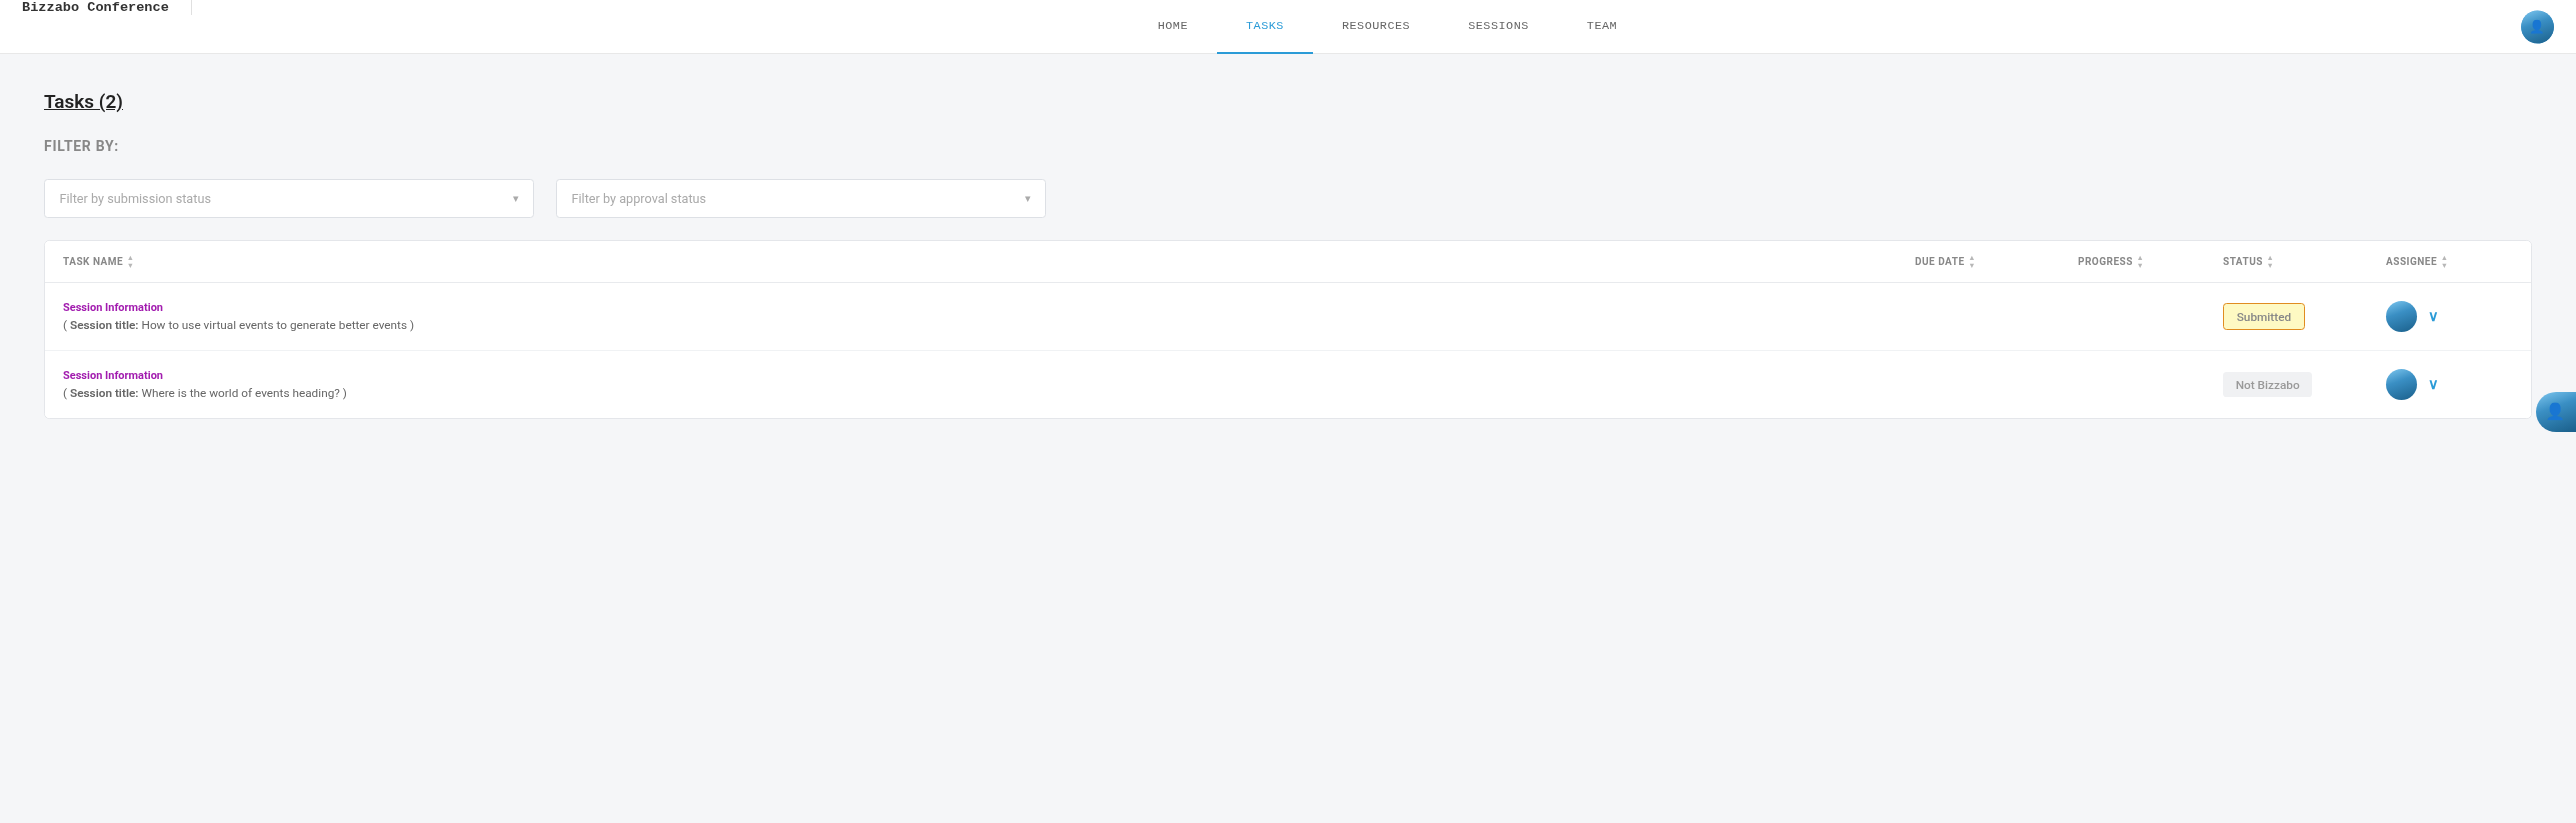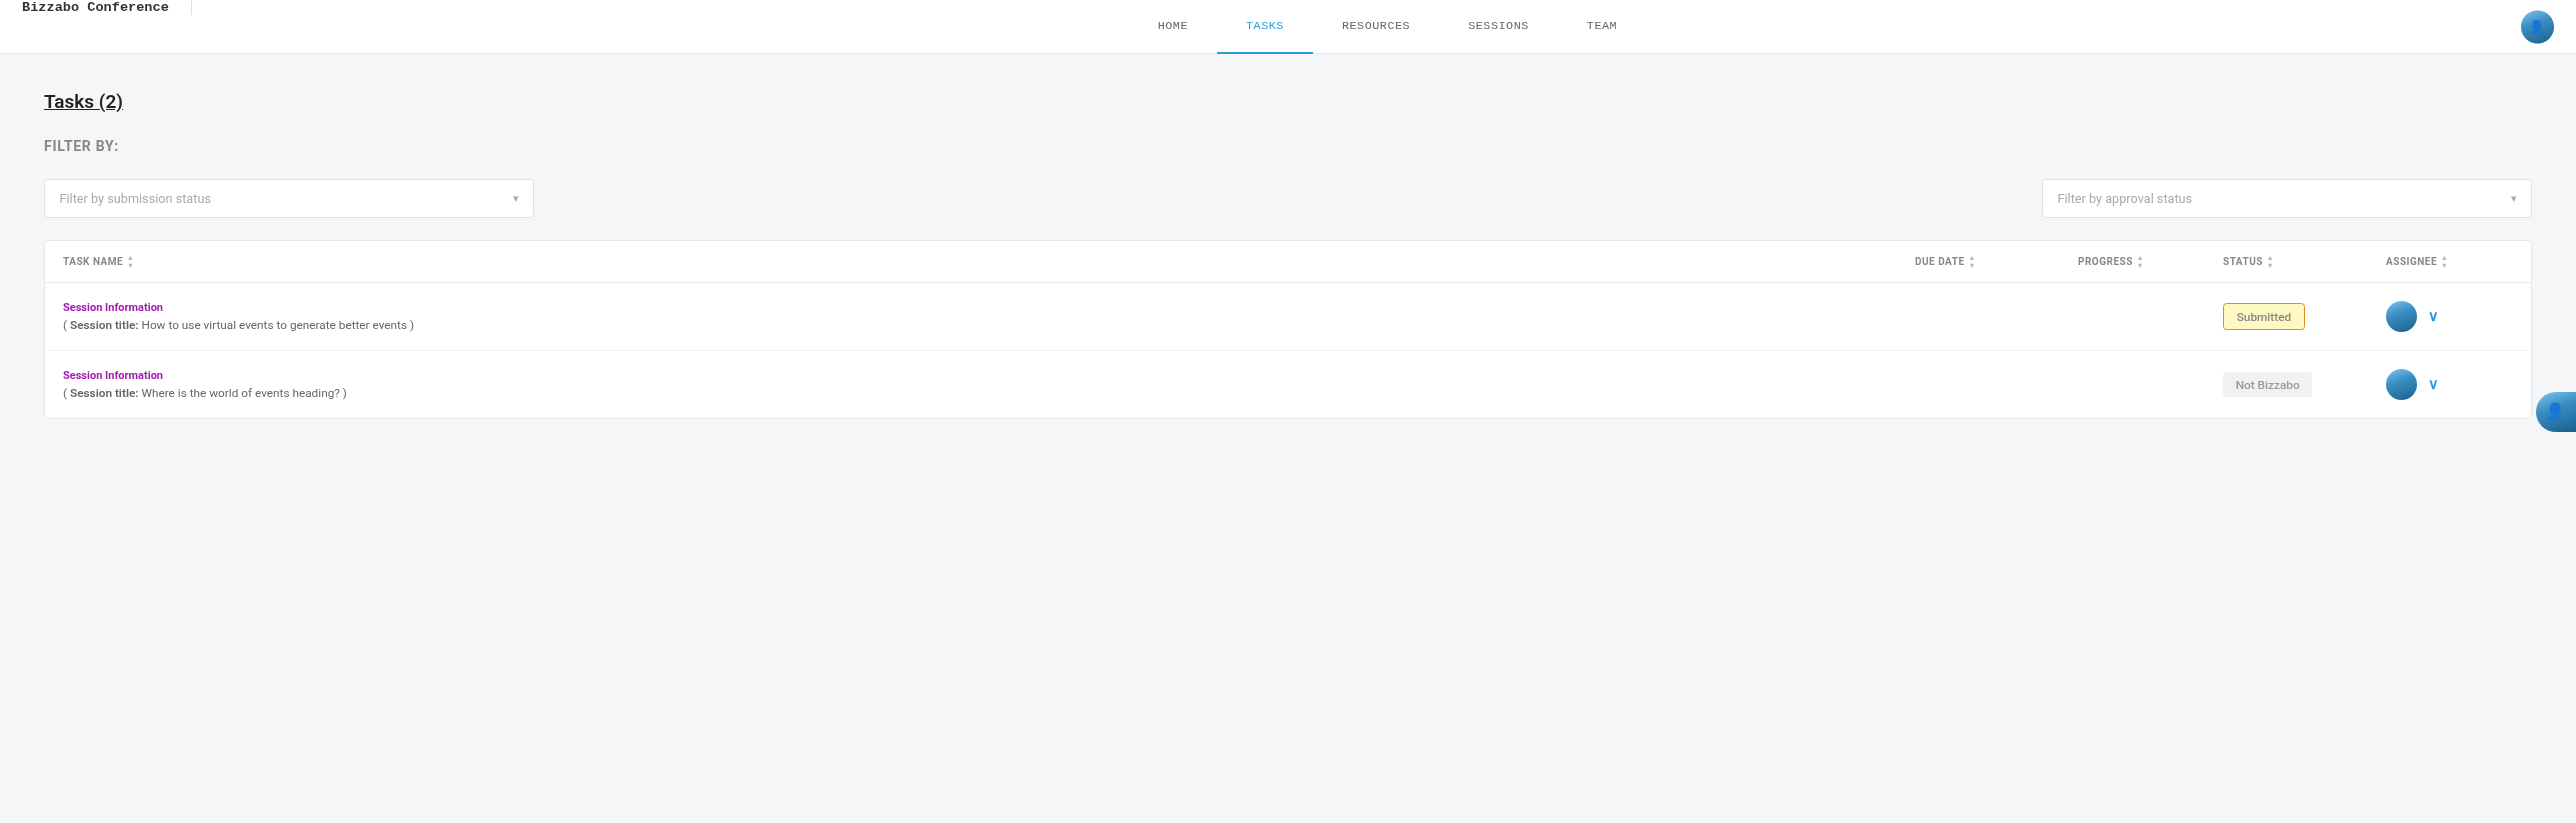--- a/index.html
+++ b/index.html
@@ -115,21 +115,20 @@
       font-size: 14px;
       font-weight: 700;
       color: #888;
       letter-spacing: 0.7px;
       text-transform: uppercase;
       margin-bottom: 25px;
     }
     .filter-row {
       display: flex;
       gap: 22px;
-      justify-content: space-between;
     }
     .filter-select {
       flex: 1;
       max-width: 490px;
       background: #fff;
       border: 0.9px solid #dde0e5;
       border-radius: 3.6px;
       padding: 11px 14.5px;
       font-size: 12.7px;
       color: #aaa;

